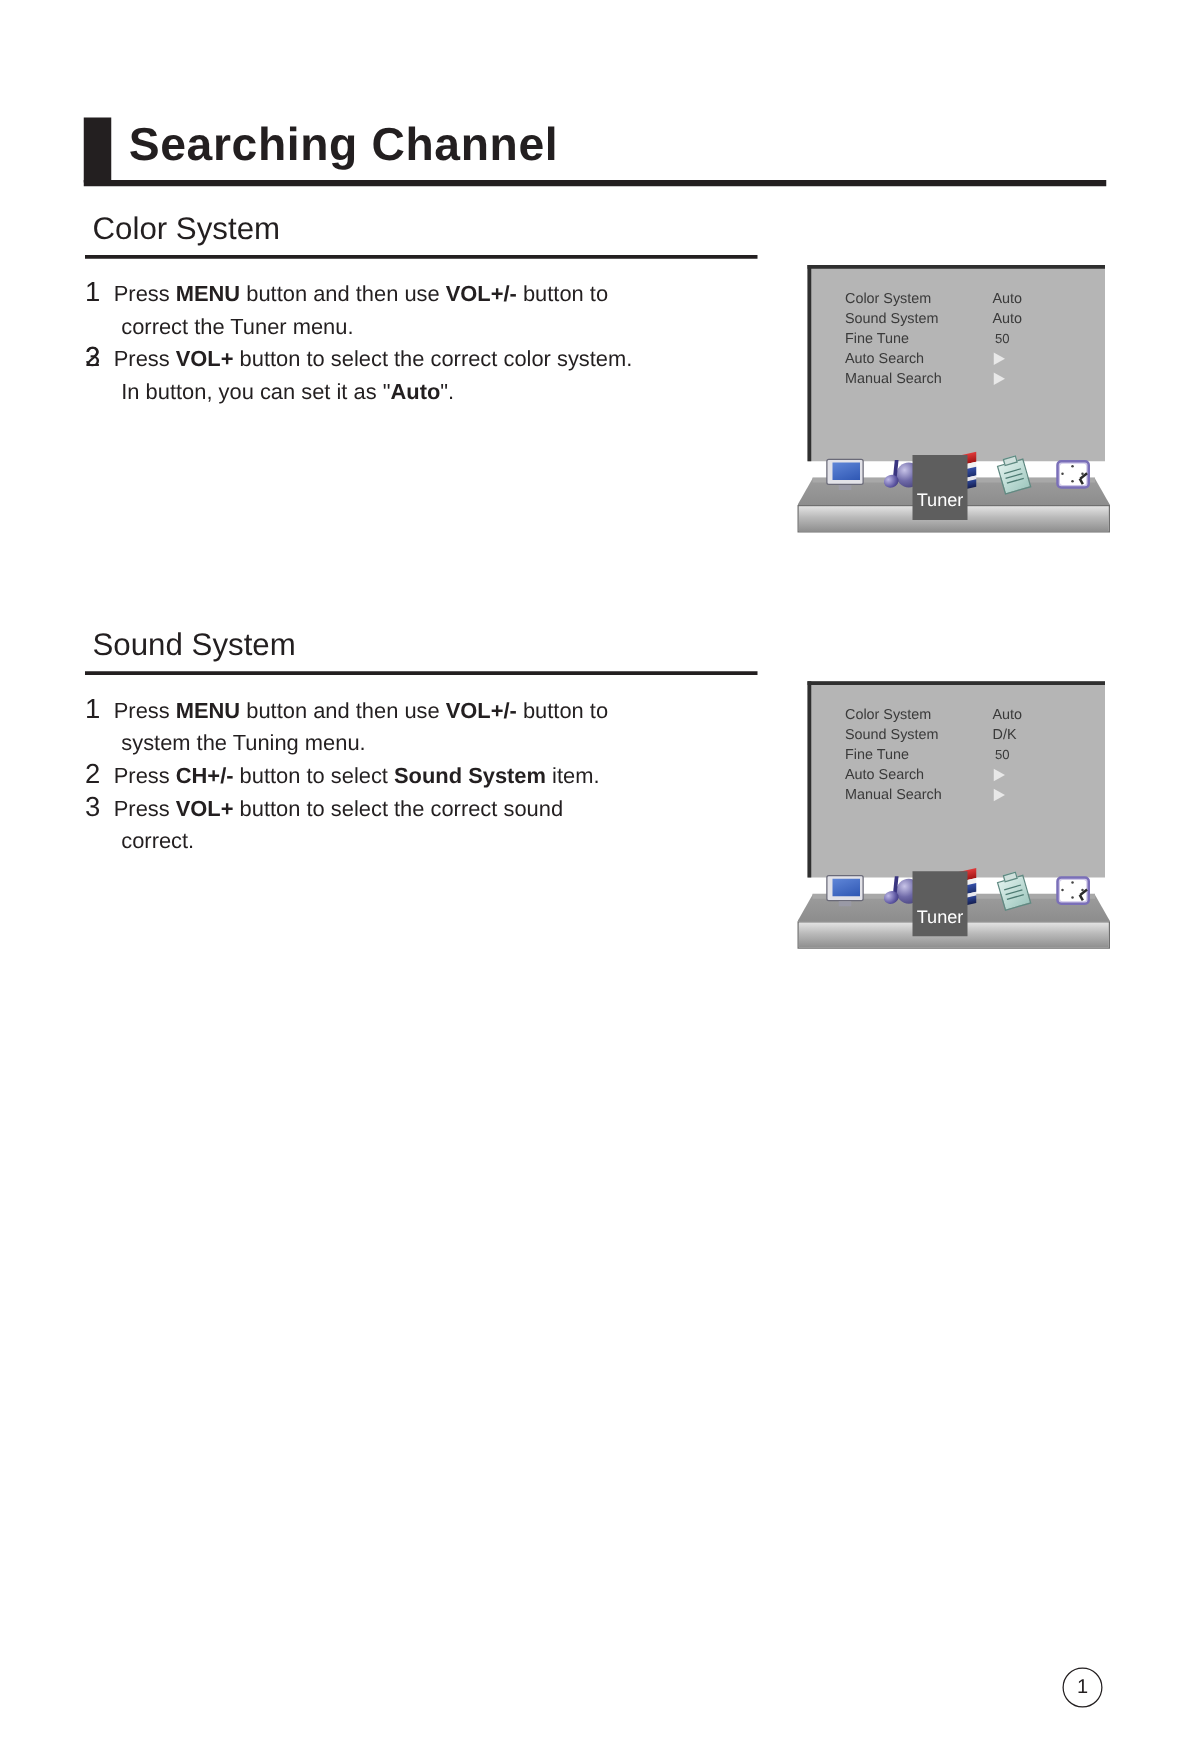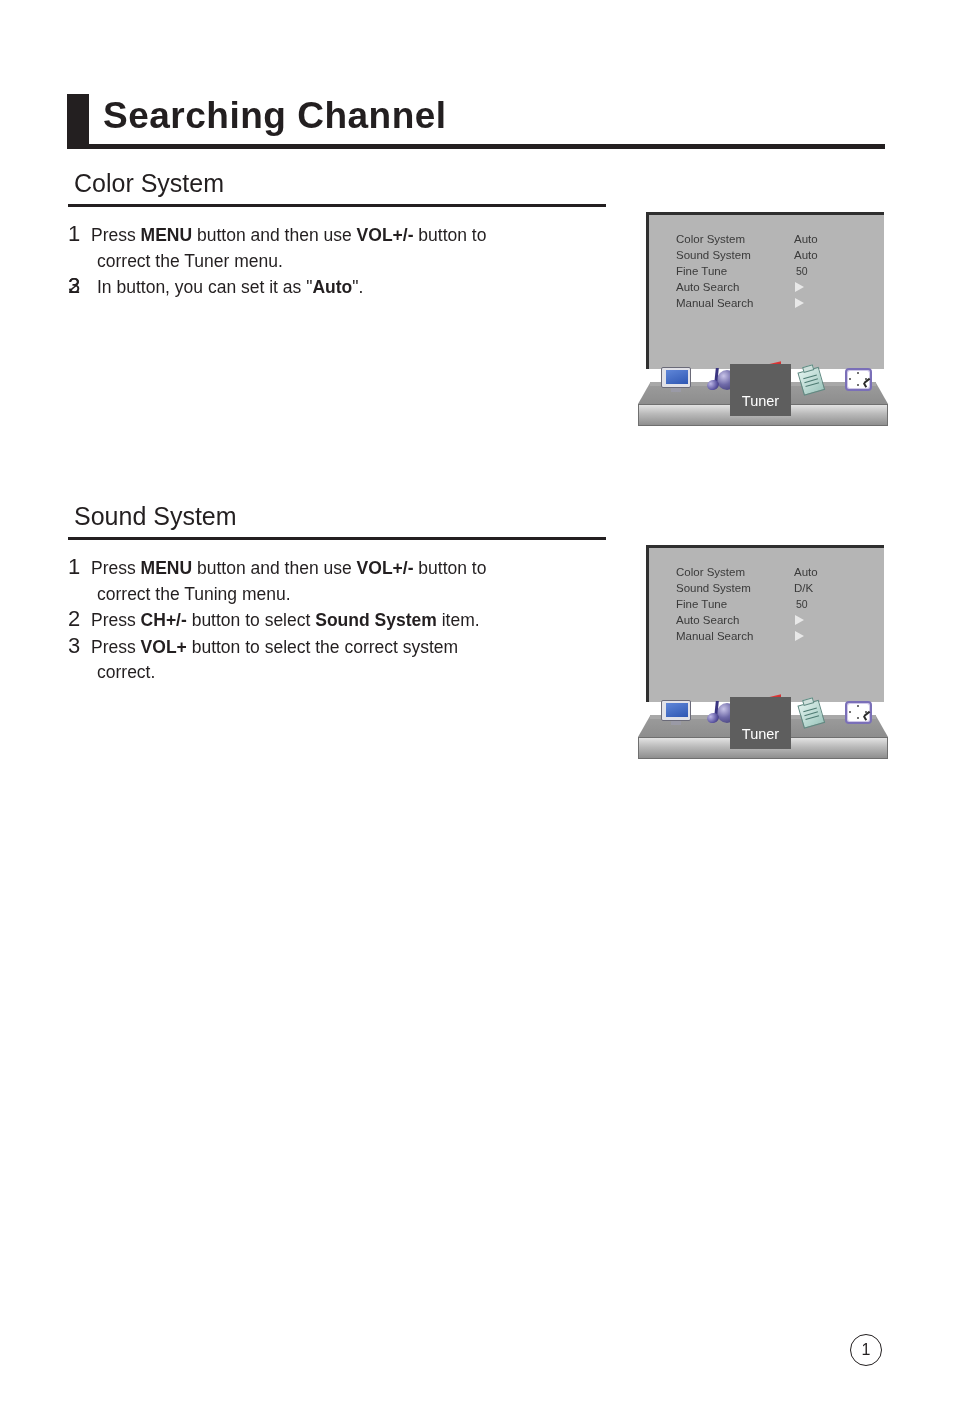--- a/index.html
+++ b/index.html
@@ -275,21 +275,21 @@
   }
   .ic-clock-dot {
     position: absolute; width: 2px; height: 2px; background: #444; border-radius: 50%;
   }
 
   
   .osd-tab {
     position: absolute;
     left: 92px;
     top: 152px;
-    width: 61px;
+    width: 44px;
     height: 52px;
     background: #5e5e5e;
   }
   .osd-tab-text {
     position: absolute;
     left: 0; right: 0;
     bottom: 6px;
     text-align: center;
     color: #ffffff;
     font-size: 14.5px;
@@ -330,20 +330,21 @@
       <span><span>Press </span><b>MENU</b><span> button and then use </span><b>VOL+/-</b><span> button to</span></span>
       <span class="ind">correct the Tuner menu.</span>
     </li>
 
     <li class="step">
       <span class="num">2</span>
     </li>
 
     <li class="step">
       <span class="num">3</span>
+      <span><span>Press </span><b>VOL+</b><span> button to select the correct color system.</span></span>
       <span class="ind"><span>In button, you can set it as "</span><b>Auto</b><span>".</span></span>
     </li>
 
   </ul>
 </div>
 
 <div class="osd" id="osd-0" style="left:638px; top:212px;">
   <div class="osd-screen">
     <div class="osd-rows">
       <div class="osd-row">
@@ -429,31 +430,31 @@
 </div>
 
 <div class="section" id="section-1" style="top:501px;">
   <h2 class="section-heading">Sound System</h2>
   <div class="section-rule"></div>
   <ul class="steps">
 
     <li class="step">
       <span class="num">1</span>
       <span><span>Press </span><b>MENU</b><span> button and then use </span><b>VOL+/-</b><span> button to</span></span>
-      <span class="ind">correct the Tuning menu.</span>
+      <span class="ind">system the Tuning menu.</span>
     </li>
 
     <li class="step">
       <span class="num">2</span>
       <span><span>Press </span><b>CH+/-</b><span> button to select </span><b>Sound System</b><span> item.</span></span>
     </li>
 
     <li class="step">
       <span class="num">3</span>
-      <span><span>Press </span><b>VOL+</b><span> button to select the correct system</span></span>
+      <span><span>Press </span><b>VOL+</b><span> button to select the correct sound</span></span>
       <span class="ind">correct.</span>
     </li>
 
   </ul>
 </div>
 
 <div class="osd" id="osd-1" style="left:638px; top:545px;">
   <div class="osd-screen">
     <div class="osd-rows">
       <div class="osd-row">

